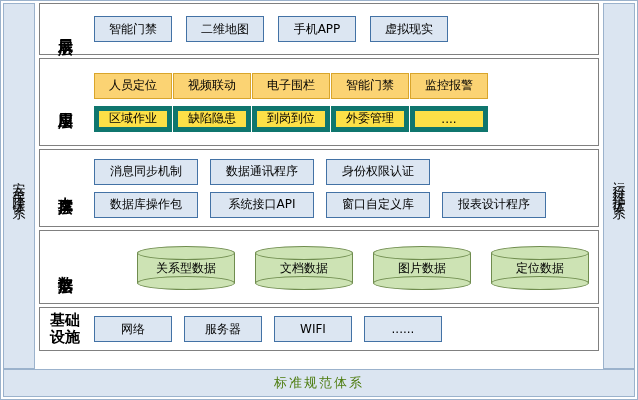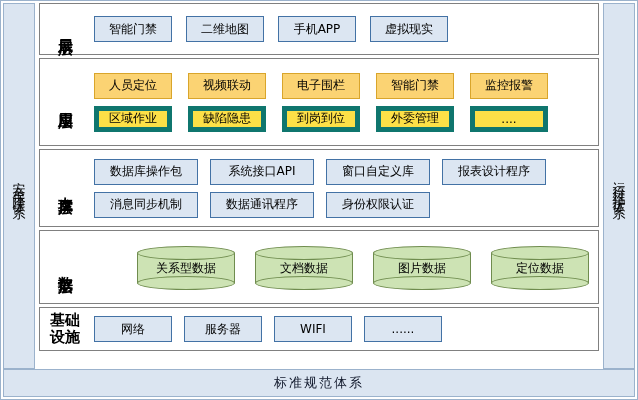--- a/index.html
+++ b/index.html
@@ -57,21 +57,21 @@
     bottom: 2px;
     height: 28px;
     box-sizing: border-box;
     background: #dbe5f1;
     border: 1px solid #9bb2cc;
     display: flex;
     align-items: center;
     justify-content: center;
     font-size: 13px;
     letter-spacing: 2px;
-    color: #0f172a;
+    color: #4d7c0f;
   }
 
   
   #layer-stack {
     position: absolute;
     left: 38px;
     right: 38px;
     top: 2px;
     height: 366px;
     display: flex;
@@ -150,21 +150,21 @@
     background: #fbd373;
     border: 1px solid #d9a52b;
   }
   .node.green {
     background: #fde047;
     border: 5px solid #0f766e;
   }
 
   
   .present-row .node { width: 78px; }
-  .app-row     .node { width: 78px; margin-right: 16px; }
+  .app-row     .node { width: 78px; margin-right: 1px; }
   .support-row .node { width: 104px; margin-right: 12px; }
   .infra-row   .node { width: 78px; margin-right: 12px; }
 
   
   .cyl-row { gap: 0; padding-top: 2px; }
   .cylinder {
     position: relative;
     width: 98px;
     height: 44px;
     margin-right: 20px;
@@ -266,29 +266,29 @@
             <div class="node green">....</div>
           </div>
         </div>
       </div>
       <div class="layer-row" style="height: 78px;">
         <div class="layer-label">
           <span class="lbl-vert">支撑层</span>
         </div>
         <div class="layer-body">
           <div class="node-row support-row">
+            <div class="node blue">消息同步机制</div>
+            <div class="node blue">数据通讯程序</div>
+            <div class="node blue">身份权限认证</div>
+          </div>
+          <div class="node-row support-row">
             <div class="node blue">数据库操作包</div>
             <div class="node blue">系统接口API</div>
             <div class="node blue">窗口自定义库</div>
             <div class="node blue">报表设计程序</div>
-          </div>
-          <div class="node-row support-row">
-            <div class="node blue">消息同步机制</div>
-            <div class="node blue">数据通讯程序</div>
-            <div class="node blue">身份权限认证</div>
           </div>
         </div>
       </div>
       <div class="layer-row" style="height: 74px; gap: 43px;">
         <div class="layer-label">
           <span class="lbl-vert">数据层</span>
         </div>
         <div class="layer-body">
           <div class="node-row cyl-row">
             <div class="cylinder">

